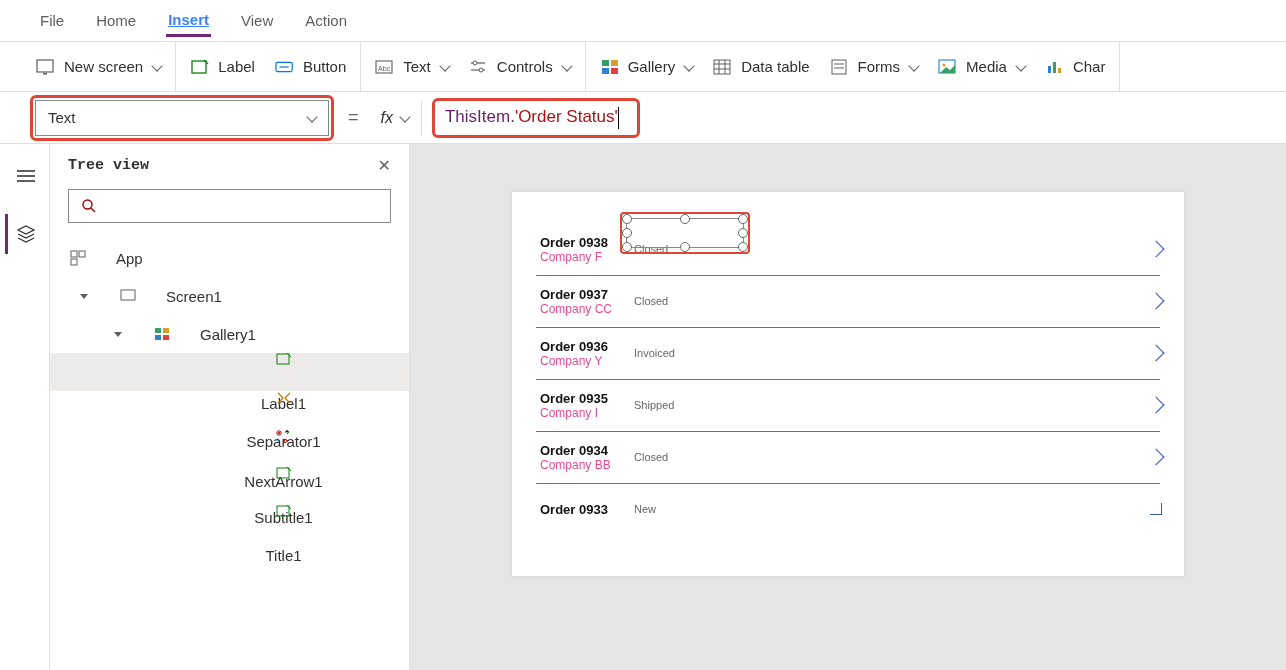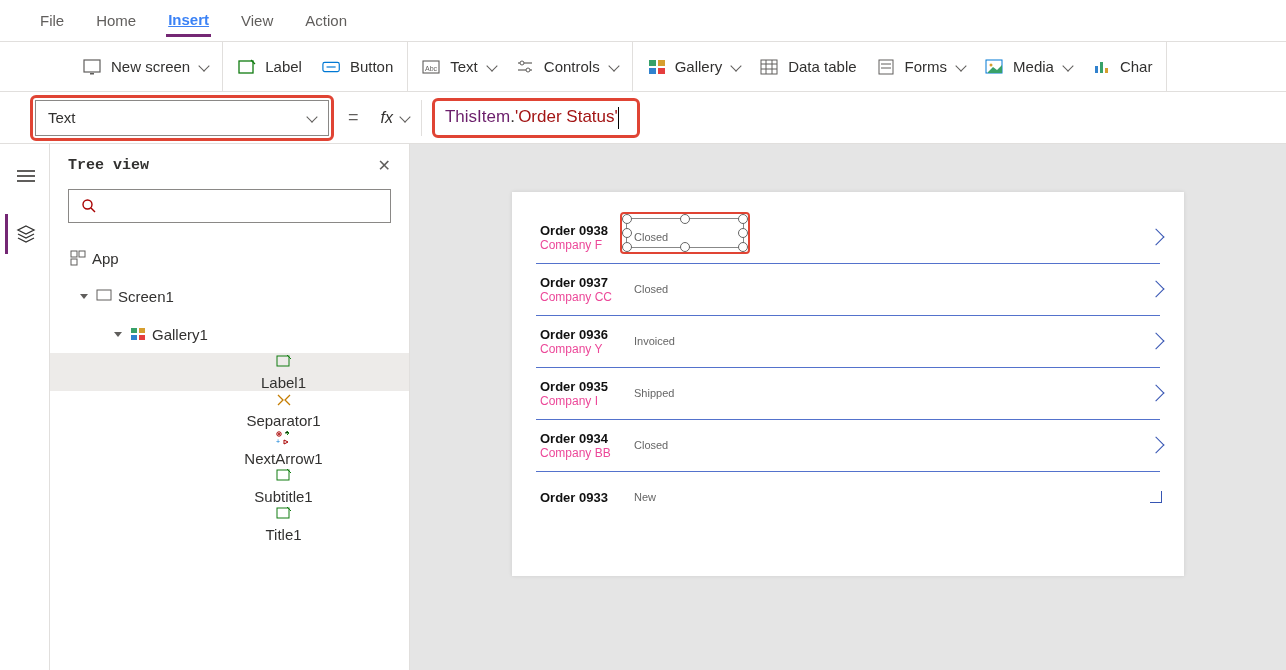--- a/index.html
+++ b/index.html
@@ -45,21 +45,21 @@
     gap: 0;
   }
   .ribbon-group {
     display: flex;
     align-items: center;
     height: 100%;
     padding: 0 14px;
     gap: 20px;
     border-right: 1px solid #e1dfdd;
   }
-  .ribbon-group:first-child { padding-left: 36px; margin-left: 47px; }
+  .ribbon-group:first-child { padding-left: 36px; }
   .ribbon-btn {
     display: flex;
     align-items: center;
     gap: 8px;
     font-size: 15px;
     color: #323130;
     cursor: pointer;
   }
   .ribbon-btn .icon { width: 20px; height: 18px; display:flex; align-items:center; justify-content:center;}
   .chev {
@@ -170,21 +170,21 @@
     border:none; outline:none; font-size:14px; width:100%;
     color:#605e5c;
   }
   .tree-list {
     padding-top: 4px;
   }
   .tree-row {
     display:flex; align-items:center;
     height: 38px;
     padding-left: 18px;
-    gap: 4px;
+    gap: 28px;
     cursor:pointer;
     font-size: 15px;
   }
   .tree-row.indent1 { padding-left: 30px; }
   .tree-row.indent2 { padding-left: 64px; }
   .tree-row.indent3 { padding-left: 108px; flex-direction: column; }
   .tree-row.selected { background: #edebe9; }
   .expand-tri {
     display:inline-block;
     width:0; height:0;
@@ -201,21 +201,21 @@
     background: #e5e5e5;
     display:flex;
     justify-content:center;
     padding-top: 48px;
   }
   .app-screen {
     width: 672px;
     height: 384px;
     background: #fff;
     box-shadow: 0 0 4px rgba(0,0,0,0.1);
-    padding-top: 20px;
+    padding-top: 32px;
   }
   .gallery-item {
     display:flex;
     align-items:center;
     padding: 6px 20px 8px 28px;
     border-bottom: 1px solid #3b5998;
     border-bottom: 1px solid #3655b3;
     position:relative;
     min-height: 52px;
   }

